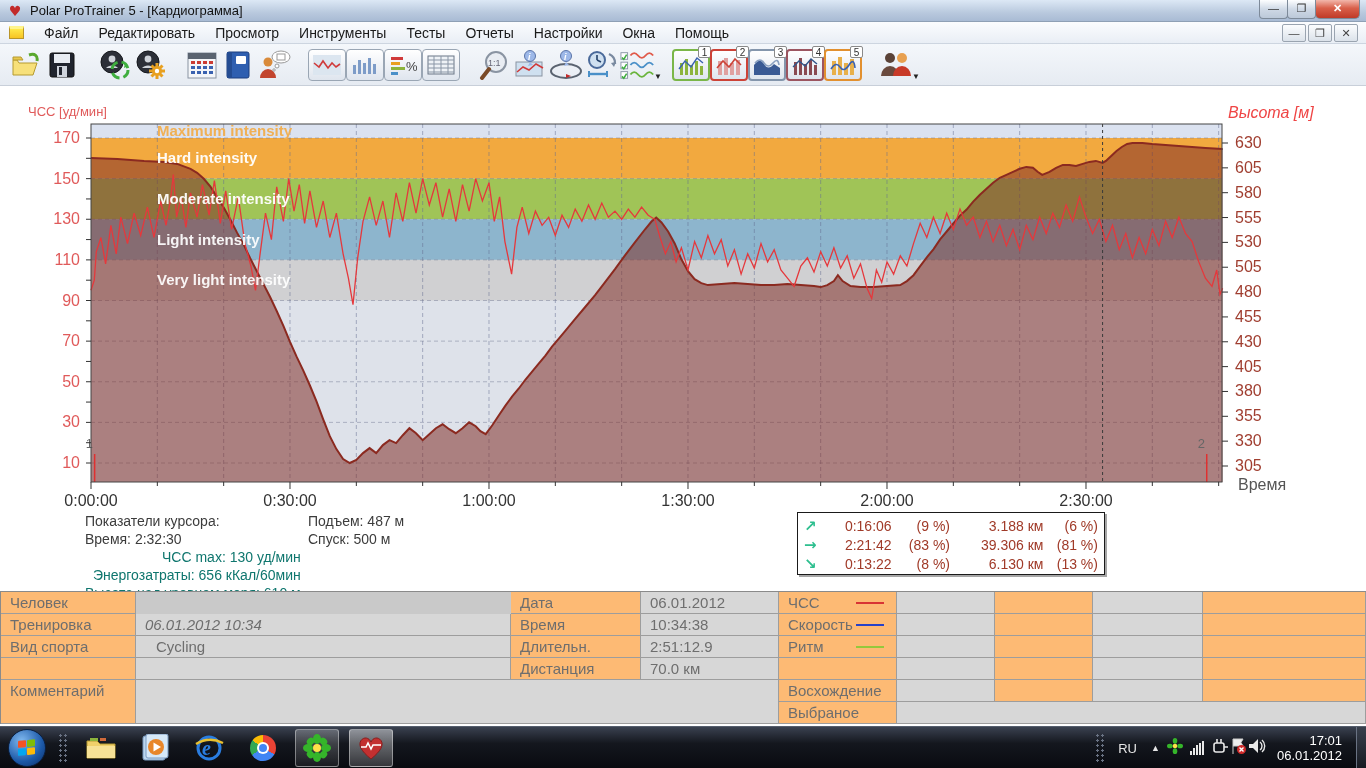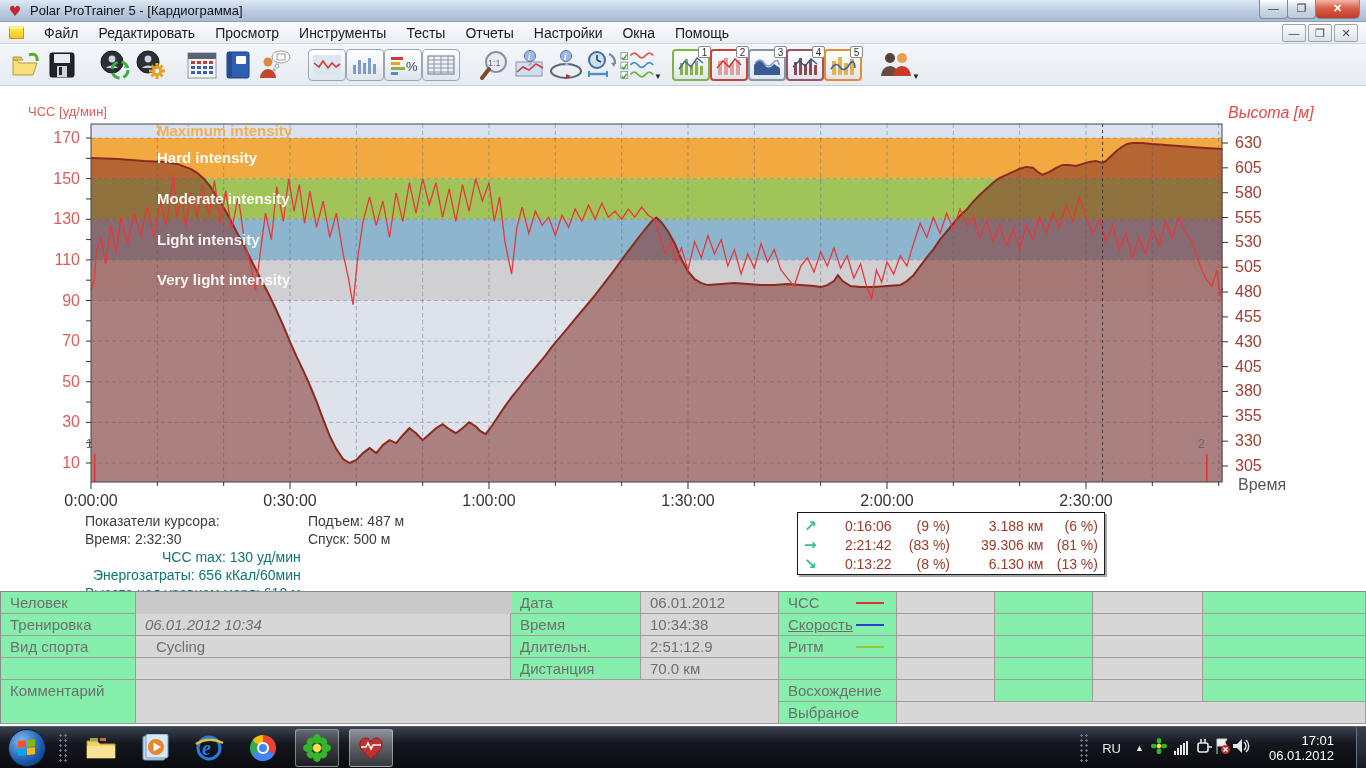--- a/index.html
+++ b/index.html
@@ -63,21 +63,21 @@
   .segrow .c2{width:60px;text-align:right;}
   .segrow .c3{width:96px;text-align:right;}
   .segrow .c4{width:56px;text-align:right;}
 
   
   .summary{position:absolute;left:0;top:591px;width:1366px;background:#c9c9c9;
     border-top:1px solid #8a8a8a;border-left:1px solid #8a8a8a;}
   .cell{border-right:1px solid #9d9d9d;border-bottom:1px solid #9d9d9d;
     font-size:15px;color:#6e6e6e;line-height:21px;padding:0 0 0 9px;overflow:hidden;
     white-space:nowrap;position:relative;}
-  .cell.lab{background:#86efac;}
+  .cell.lab{background:#fdba74;}
   .cell.val{background:#d7d7d7;}
   .cell .dash{position:absolute;right:12px;top:10px;width:28px;border-top:2px solid;}
 
   
   .taskbar{position:absolute;left:0;top:726px;width:1366px;height:42px;
     background:linear-gradient(#3a4150,#14171e 40%,#090b10);border-top:1px solid #555e6d;
     display:flex;align-items:center;}
   .orb{width:38px;height:38px;margin:0 6px 0 8px;border-radius:50%;
     background:radial-gradient(circle at 35% 30%,#7fb8ef,#1c59a8 60%,#0b2d63);
     border:1px solid #0a1f40;position:relative;}
@@ -87,21 +87,21 @@
   .grip{width:10px;height:30px;margin:0 6px;
     background-image:radial-gradient(circle,#6a7384 1px,transparent 1.2px);
     background-size:5px 5px;}
   .task-icon{width:44px;height:38px;display:flex;align-items:center;justify-content:center;
     margin:0 5px;position:relative;}
   .task-icon.open{border:1px solid rgba(255,255,255,0.4);border-radius:3px;
     background:linear-gradient(rgba(255,255,255,0.25),rgba(255,255,255,0.07));}
   .task-icon.active{background:linear-gradient(rgba(255,255,255,0.45),rgba(255,255,255,0.18));}
   .tray{position:absolute;right:0;top:0;height:42px;display:flex;align-items:center;}
   .tray .t{color:#e6e6e6;margin:0 7px;font-size:13px;}
-  .tray-clock{color:#fff;font-size:13px;text-align:right;line-height:15px;margin:0 18px;}
+  .tray-clock{color:#fff;font-size:13px;text-align:right;line-height:15px;margin:0 10px;}
   .show-desktop{width:10px;height:42px;border-left:1px solid #6a7384;
     background:linear-gradient(#39404d,#171a21);margin-left:4px;}
   .bars{display:flex;align-items:flex-end;gap:1px;height:14px;}
   .bars i{width:2px;background:#e8e8e8;}
 </style>
 </head>
 <body>
 
 <div class="screen">
 
@@ -543,21 +543,21 @@
       <div class="cell val" style="grid-area: 1 / 4 / span 1 / span 1;">06.01.2012</div>
       <div class="cell lab" style="grid-area: 1 / 5 / span 1 / span 1;">ЧСС<span class="dash" style="border-top-color: rgb(216, 52, 52);"></span></div>
       <div class="cell val" style="grid-area: 1 / 6 / span 1 / span 1;"></div>
       <div class="cell lab" style="grid-area: 1 / 7 / span 1 / span 1;"></div>
       <div class="cell val" style="grid-area: 1 / 8 / span 1 / span 1;"></div>
       <div class="cell lab" style="grid-area: 1 / 9 / span 1 / span 1;"></div>
       <div class="cell lab" style="grid-area: 2 / 1 / span 1 / span 1;">Тренировка</div>
       <div class="cell val" style="grid-area: 2 / 2 / span 1 / span 1; font-style: italic;">06.01.2012 10:34</div>
       <div class="cell lab" style="grid-area: 2 / 3 / span 1 / span 1;">Время</div>
       <div class="cell val" style="grid-area: 2 / 4 / span 1 / span 1;">10:34:38</div>
-      <div class="cell lab" style="grid-area: 2 / 5 / span 1 / span 1; text-decoration: underline;">Скорость<span class="dash" style="border-top-color: rgb(39, 66, 200);"></span></div>
+      <div class="cell lab" style="grid-area: 2 / 5 / span 1 / span 1;">Скорость<span class="dash" style="border-top-color: rgb(39, 66, 200);"></span></div>
       <div class="cell val" style="grid-area: 2 / 6 / span 1 / span 1;"></div>
       <div class="cell lab" style="grid-area: 2 / 7 / span 1 / span 1;"></div>
       <div class="cell val" style="grid-area: 2 / 8 / span 1 / span 1;"></div>
       <div class="cell lab" style="grid-area: 2 / 9 / span 1 / span 1;"></div>
       <div class="cell lab" style="grid-area: 3 / 1 / span 1 / span 1;">Вид спорта</div>
       <div class="cell val" style="grid-area: 3 / 2 / span 1 / span 1; padding-left: 20px;">Cycling</div>
       <div class="cell lab" style="grid-area: 3 / 3 / span 1 / span 1;">Длительн.</div>
       <div class="cell val" style="grid-area: 3 / 4 / span 1 / span 1;">2:51:12.9</div>
       <div class="cell lab" style="grid-area: 3 / 5 / span 1 / span 1;">Ритм<span class="dash" style="border-top-color: rgb(148, 200, 60);"></span></div>
       <div class="cell val" style="grid-area: 3 / 6 / span 1 / span 1;"></div>

